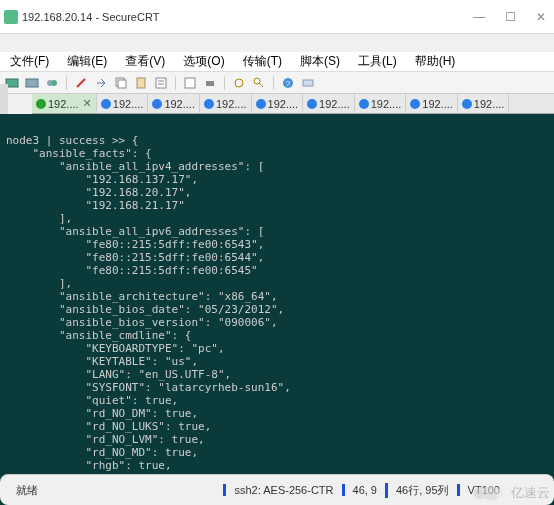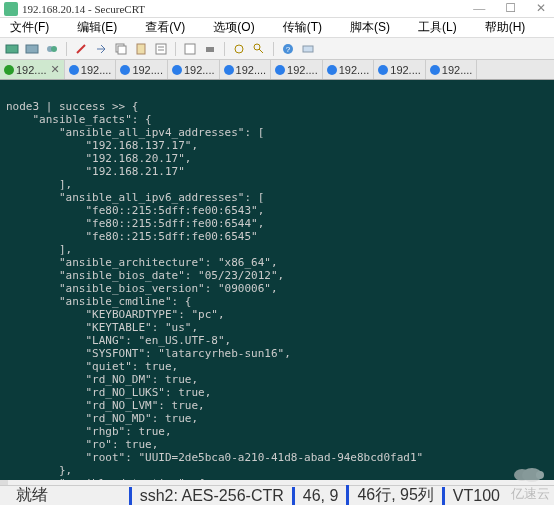--- a/index.html
+++ b/index.html
@@ -1,39 +1,39 @@
 <!DOCTYPE html>
 <html><head>
 <meta charset="utf-8">
 <style>
 * { margin: 0; padding: 0; box-sizing: border-box; }
 body { font-family: "Segoe UI", Tahoma, sans-serif; font-size: 12px; background: #f0f0f0; width: 554px; height: 505px; overflow: hidden; position: relative; }
-.titlebar { height: 18px; background: #fff; display: flex; align-items: center; padding: 0 4px; border-bottom: 1px solid #ddd; font-family: Liberation Serif, serif; }
+.titlebar { height: 34px; background: #fff; display: flex; align-items: center; padding: 0 4px; border-bottom: 1px solid #ddd; }
 .titlebar .icon { width: 14px; height: 14px; background: #5b8; border-radius: 2px; margin-right: 4px; }
 .titlebar .title { flex: 1; color: #333; font-size: 11px; }
 .titlebar .winbtns { display: flex; gap: 12px; color: #888; }
 .titlebar .winbtns span { cursor: pointer; padding: 0 4px; }
-.menubar { height: 20px; background: #fff; display: flex; align-items: center; padding: 0 4px; gap: 16px; border-bottom: 1px solid #ddd; }
+.menubar { height: 20px; background: #fff; display: flex; align-items: center; padding: 0 4px; gap: 6px; border-bottom: 1px solid #ddd; margin-top: 18px; }
 .menubar span { padding: 0 6px; font-size: 12px; color: #000; cursor: pointer; }
 .toolbar { height: 22px; background: #f4f4f4; display: flex; align-items: center; padding: 0 4px; gap: 4px; border-bottom: 1px solid #ccc; }
 .toolbar .tbtn { width: 16px; height: 16px; display: flex; align-items: center; justify-content: center; cursor: pointer; }
 .toolbar .sep { width: 1px; height: 14px; background: #ccc; margin: 0 2px; }
-.tabbar { height: 20px; background: #e8e8e8; display: flex; align-items: center; overflow: hidden; border-bottom: 1px solid #aaa; }
+.tabbar { height: 20px; background: #e8e8e8; display: flex; align-items: center; overflow: hidden; border-bottom: 1px solid #aaa; margin-left: 32px; }
 .tab { height: 20px; display: flex; align-items: center; padding: 0 4px; font-size: 11px; color: #333; cursor: pointer; border-right: 1px solid #ccc; gap: 2px; }
 .tab.active { background: #cfe8cf; }
 .tab .dot { width: 10px; height: 10px; border-radius: 50%; background: #2b7de9; display: inline-block; }
 .tab.active .dot { background: #2a9d2a; }
 .tab .closex { color: #666; margin-left: 2px; }
 .terminal { background: #0b3a3a; color: #ccc; font-family: Consolas, monospace; font-size: 11px; line-height: 13px; padding: 20px 6px; height: 400px; overflow: hidden; white-space: pre; position: relative; }
 .leftstrip { position: absolute; left: 0; top: 84px; width: 8px; bottom: 16px; background: #dcdcdc; }
 .leftsym { position: absolute; left: 0; width: 8px; font-size: 10px; color: #444; text-align: center; }
-.statusfoot { position: absolute; bottom: 0; left: 0; right: 0; height: 20px; background: #f0f0f0; display: flex; align-items: center; font-size: 16px; color: #333; padding: 0 6px; border-top: 1px solid #ccc; }
+.statusfoot { position: absolute; bottom: 0; left: 0; right: 0; height: 31px; background: #f0f0f0; display: flex; align-items: center; font-size: 11px; color: #333; padding: 0 6px; border-top: 1px solid #ccc; border-radius: 8px; }
 .statusfoot .cell { padding: 0 8px; border-left: 3px solid #1d4ed8; }
 .statusfoot .cell:first-child { border-left: none; flex: 0 0 auto; padding-left: 10px; }
-.watermark { position: absolute; right: 4px; bottom: 2px; display: flex; align-items: center; flex-direction: column; }
+.watermark { position: absolute; right: 4px; bottom: 2px; display: flex; align-items: center; }
 .watermark svg { opacity: 0.6; }
 </style>
 </head>
 <body>
 
 <div class="titlebar">
   <span class="icon"></span>
   <span class="title">192.168.20.14 - SecureCRT</span>
   <span class="winbtns">
     <span>—</span>

